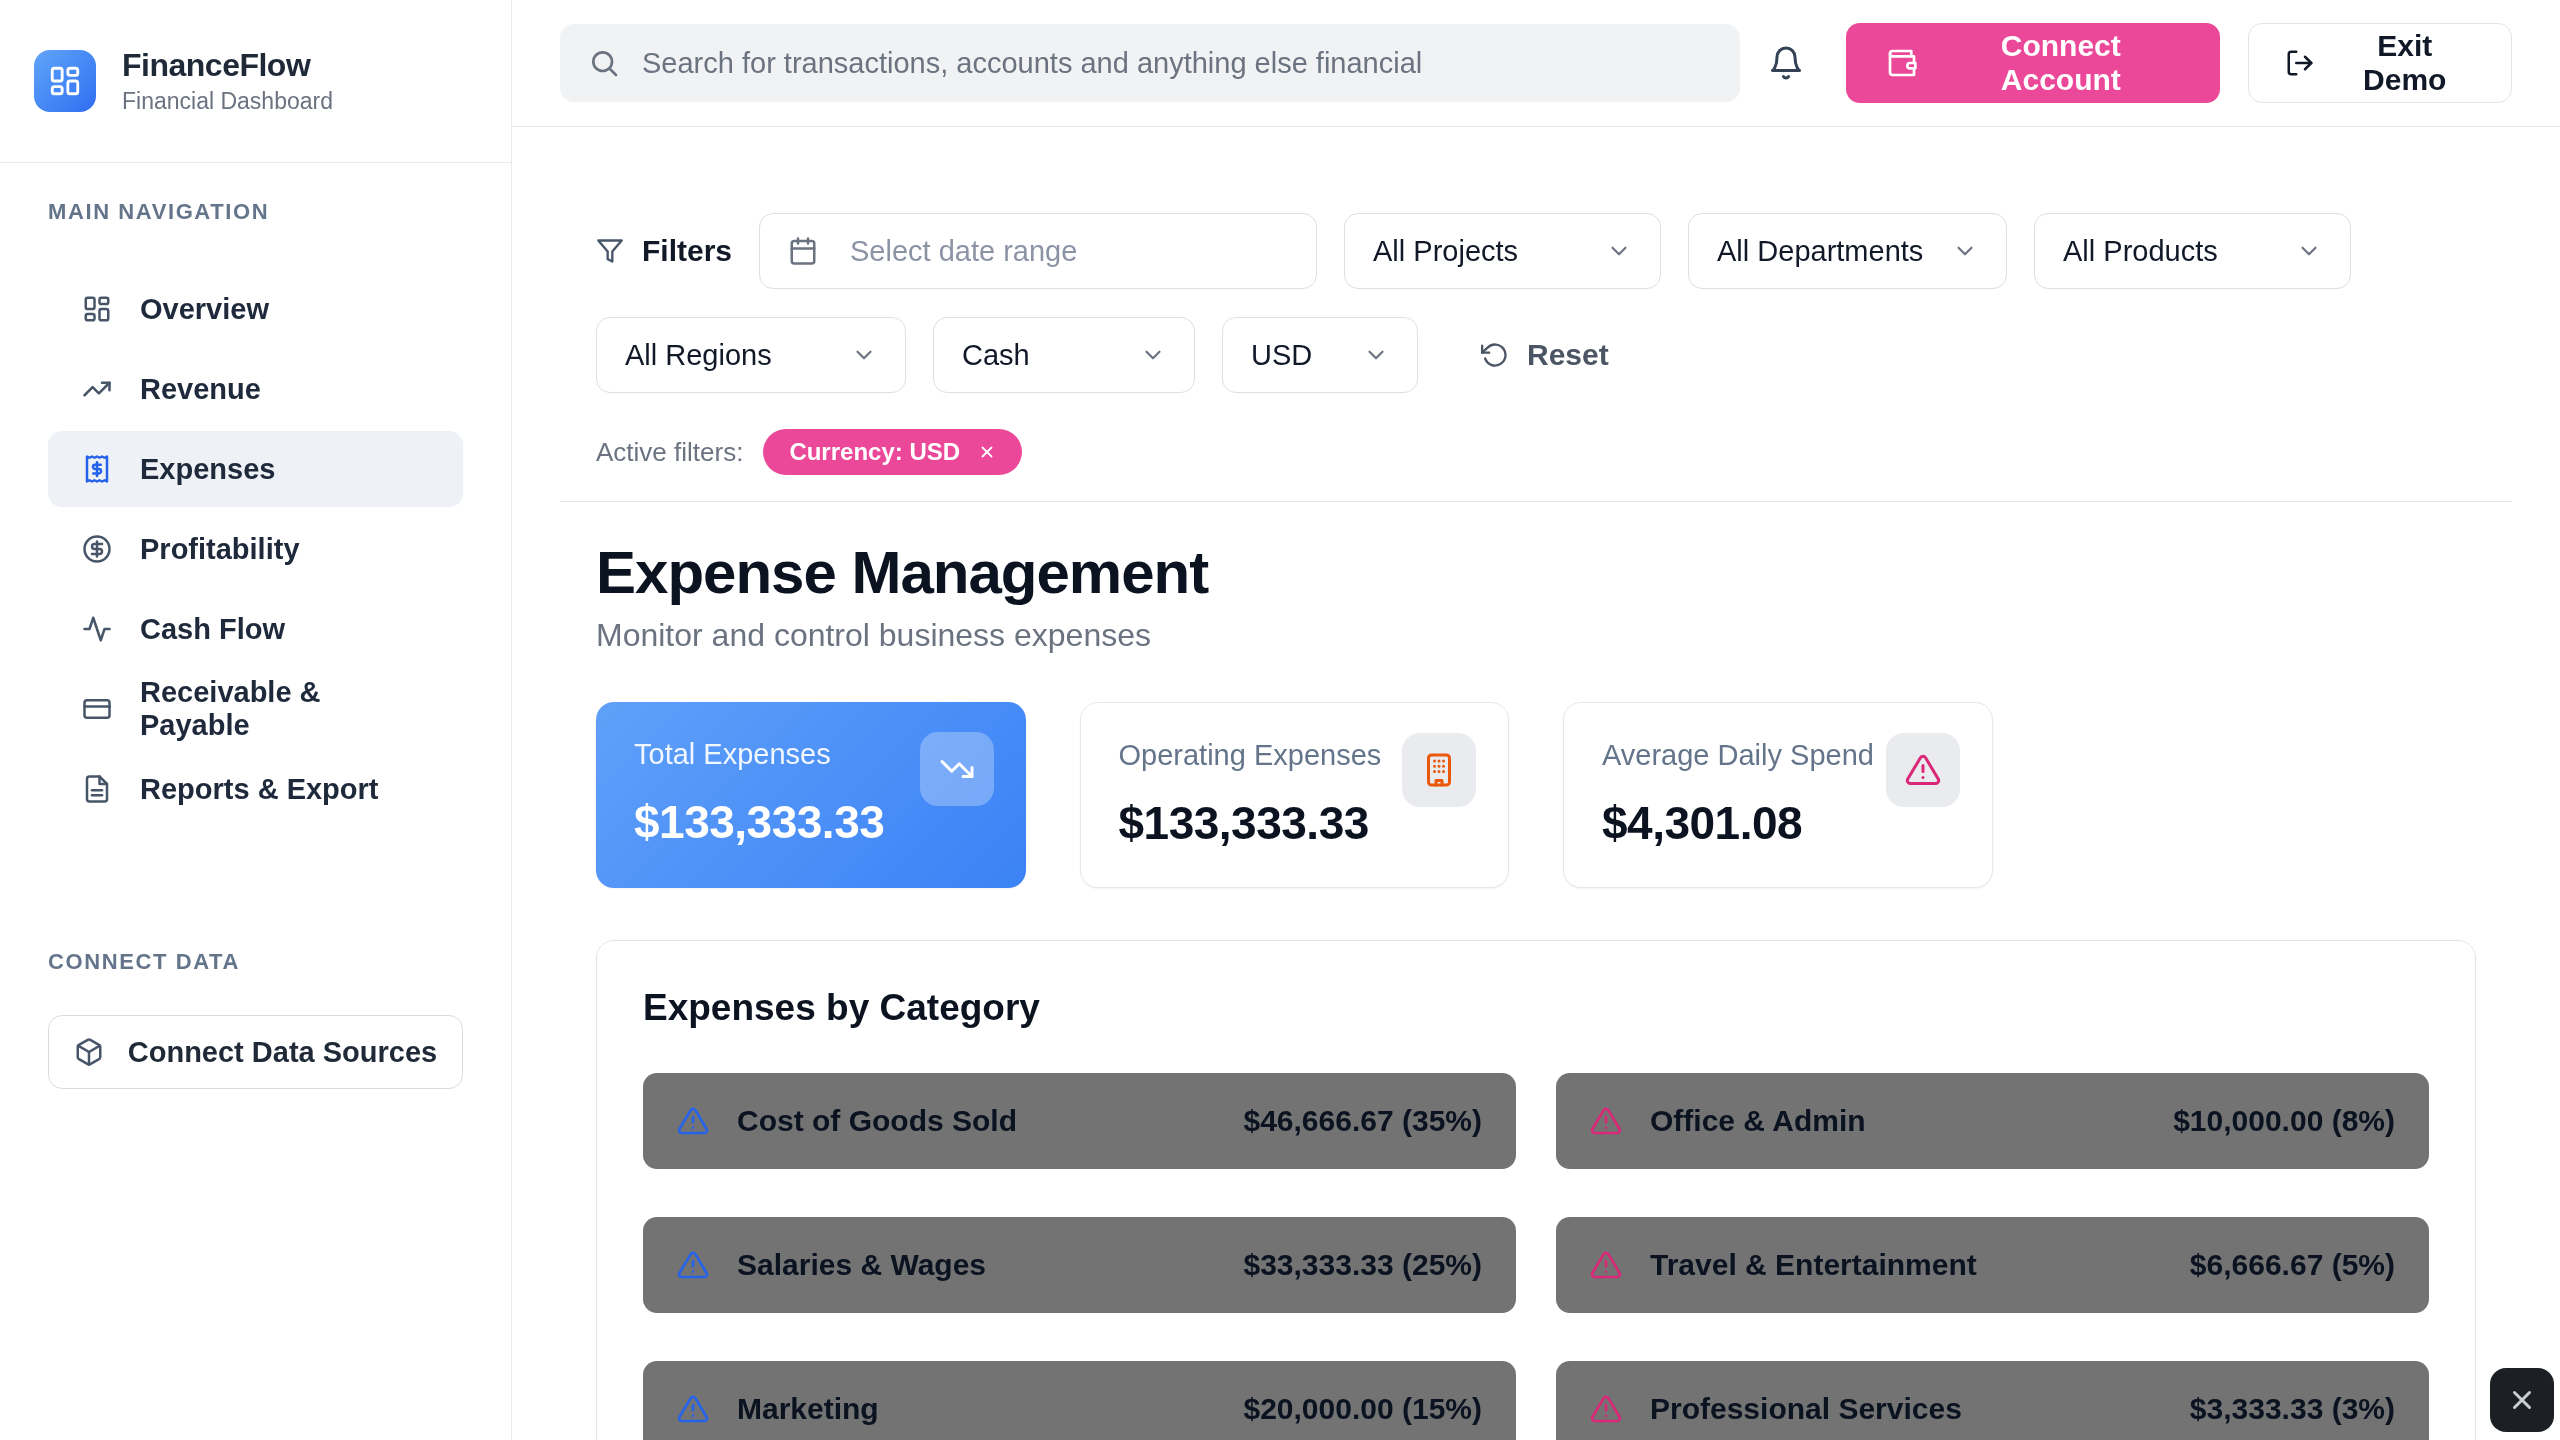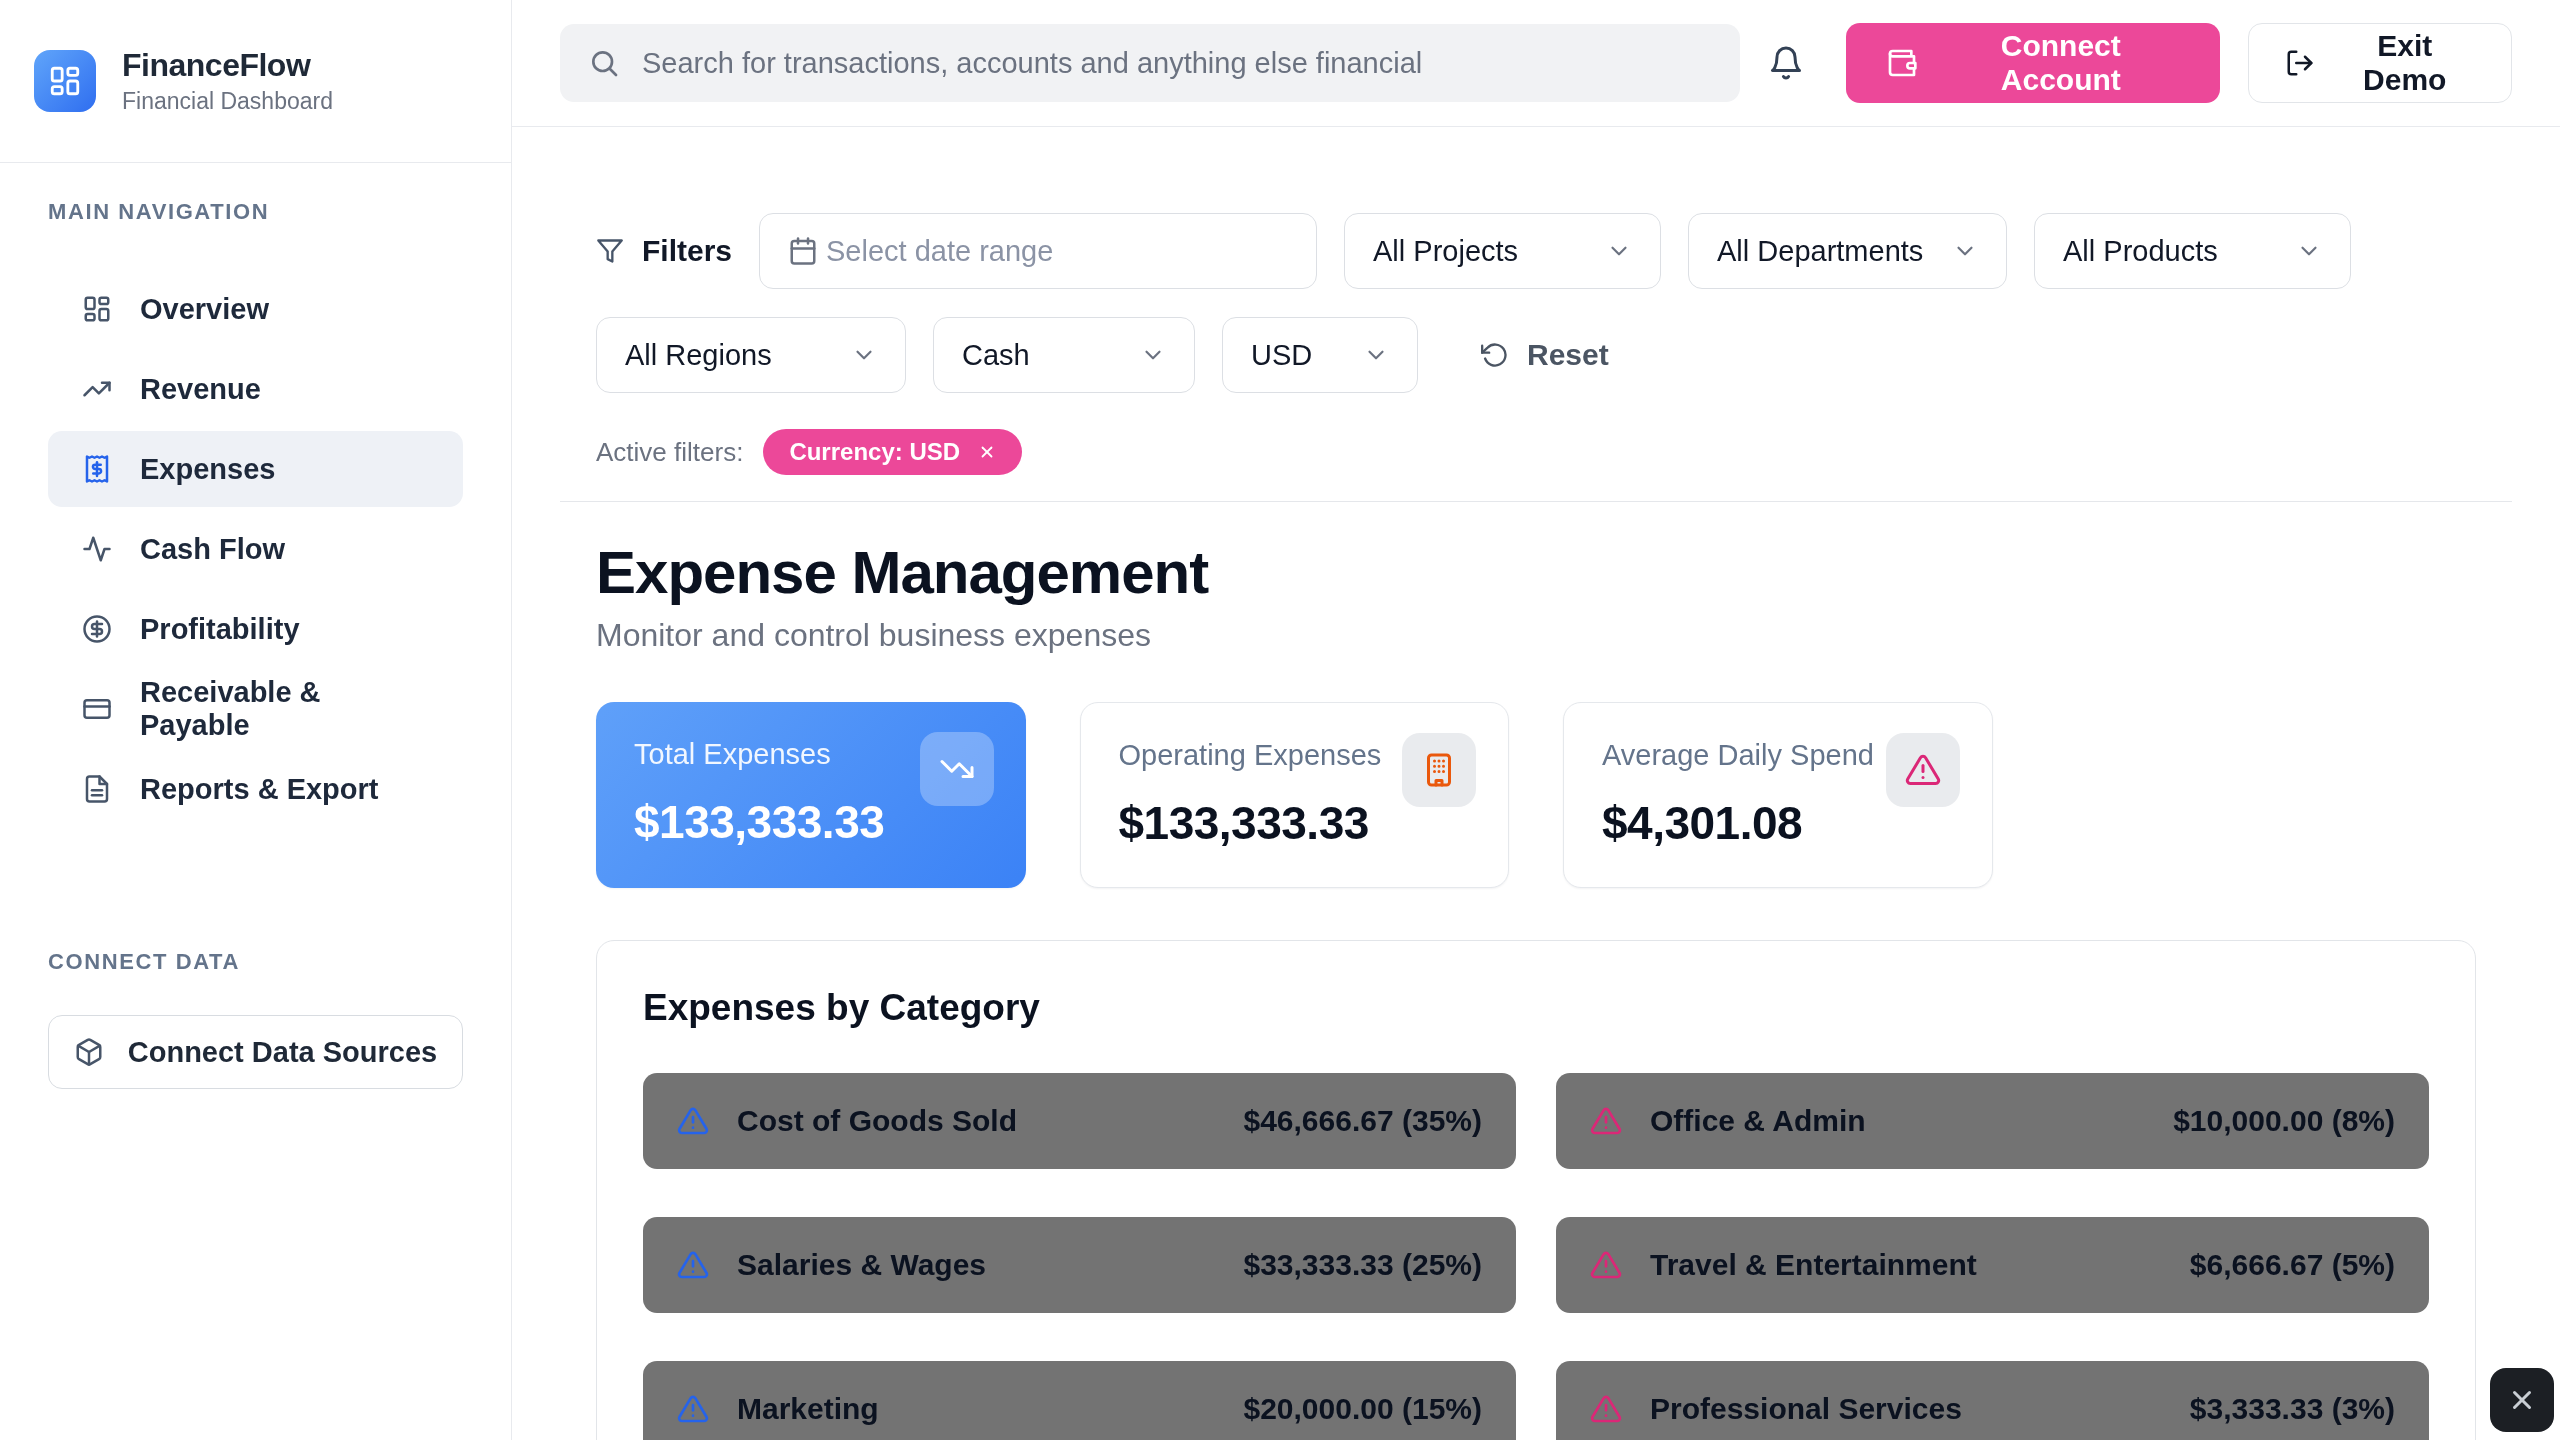--- a/index.html
+++ b/index.html
@@ -43,21 +43,21 @@
   .content { flex:1; padding:86px 84px 0; min-width:0; }
 
   
   .filters-row { display:flex; align-items:center; gap:27px; }
   .filters-row.second { margin-top:28px; }
   .filters-title { display:flex; align-items:center; gap:18px; font-size:30px; font-weight:700; color:#111827; }
   .filters-title .icon { color:#475569; }
   .select-box { height:76px; background:#fff; border:1px solid #dcdfe4; border-radius:14px; display:flex; align-items:center;
     justify-content:space-between; padding:0 28px; font-size:29px; font-weight:500; color:#111827; gap:28px; cursor:pointer; }
   .select-box .icon { color:#6b7280; }
-  .date-box { width:558px; justify-content:flex-start; gap:8px; }
+  .date-box { width:558px; justify-content:flex-start; gap:32px; }
   .date-box .ph { color:#8b93a5; }
   .w-projects { width:317px; } .w-depts { width:319px; } .w-products { width:317px; }
   .w-regions { width:310px; } .w-payment { width:262px; } .w-currency { width:196px; }
   .reset-btn { display:flex; align-items:center; gap:18px; background:none; border:none; font-family:inherit;
     font-size:30px; font-weight:600; color:#4b5563; cursor:pointer; margin-left:36px; }
   .active-row { margin-top:36px; display:flex; align-items:center; gap:20px; }
   .active-label { font-size:26px; color:#6b7280; }
   .chip { height:46px; border-radius:23px; background:#ec4899; color:#fff; display:flex; align-items:center; gap:18px;
     padding:0 26px; font-size:24px; font-weight:700; }
   .chip .chip-x { display:grid; place-items:center; cursor:pointer; }
@@ -233,32 +233,32 @@
         <span class="icon">
             <svg width="30" height="30">
               <use href="#i-receipt"></use>
             </svg>
           </span>
         <span>Expenses</span>
       </div>
       <div class="nav-item">
         <span class="icon">
             <svg width="30" height="30">
+              <use href="#i-dollar"></use>
+            </svg>
+          </span>
+        <span>Profitability</span>
+      </div>
+      <div class="nav-item">
+        <span class="icon">
+            <svg width="30" height="30">
               <use href="#i-activity"></use>
             </svg>
           </span>
         <span>Cash Flow</span>
-      </div>
-      <div class="nav-item">
-        <span class="icon">
-            <svg width="30" height="30">
-              <use href="#i-dollar"></use>
-            </svg>
-          </span>
-        <span>Profitability</span>
       </div>
       <div class="nav-item">
         <span class="icon">
             <svg width="30" height="30">
               <use href="#i-card"></use>
             </svg>
           </span>
         <span>Receivable &amp; Payable</span>
       </div>
       <div class="nav-item">

